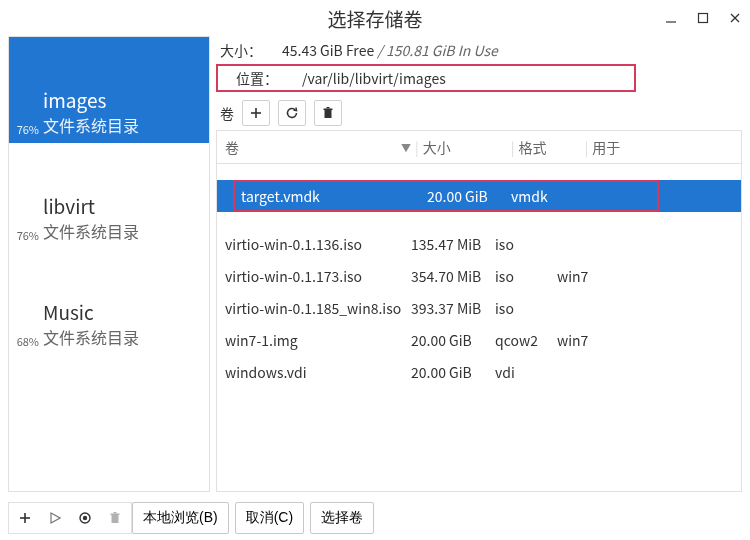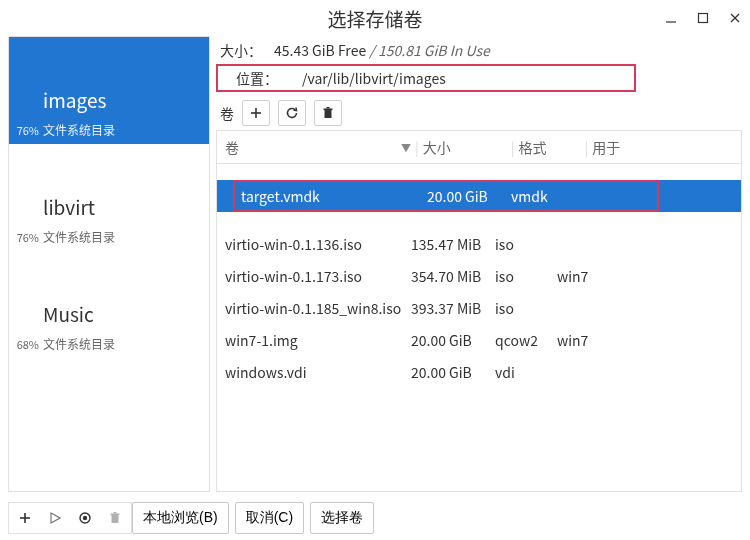--- a/index.html
+++ b/index.html
@@ -74,37 +74,36 @@
     }
     .pool-texts {
       display: flex;
       flex-direction: column;
     }
     .pool-name {
       font-size: 19px;
       margin-top: 45px;
     }
     .pool-sub {
-      font-size: 12px;
+      font-size: 16px;
       color: #666;
-      margin-top: 8px;
     }
     .pool-item.selected .pool-sub {
       color: #eaf2fb;
     }
     .content {
       flex: 1;
       padding-left: 6px;
       display: flex;
       flex-direction: column;
     }
     .info-row {
       display: flex;
       align-items: baseline;
-      gap: 12px;
+      gap: 20px;
       padding: 4px 0 2px 4px;
     }
     .info-label { color: #333; }
     .info-free { color: #333; }
     .info-inuse { font-style: italic; color: #666; }
     .location-wrap {
       display: flex;
       align-items: center;
       border: 2px solid #d33b5e;
       margin-top: 2px;

